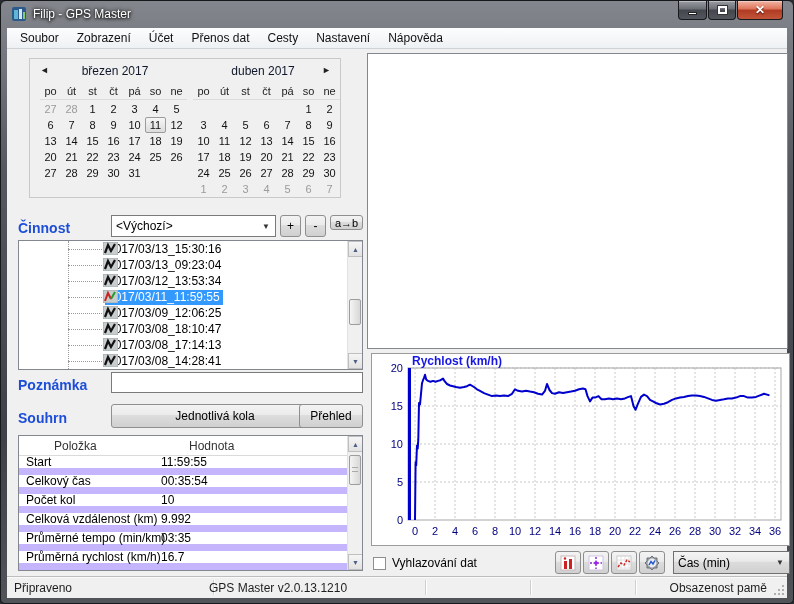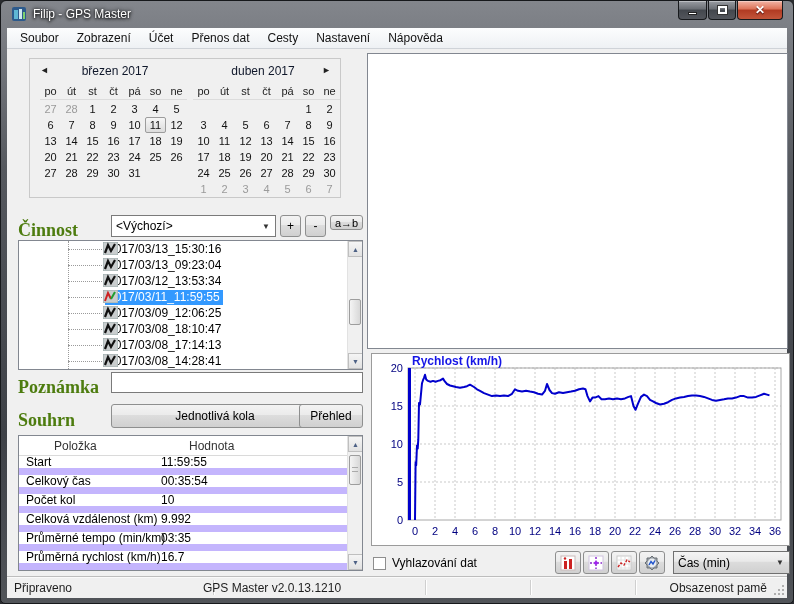--- a/index.html
+++ b/index.html
@@ -36,21 +36,21 @@
   .cal-title{position:absolute;top:5px;width:120px;text-align:center;font-size:12px;color:#0f172a;}
   .cal-month{position:absolute;top:24px;width:147px;}
   .cal-row{display:flex;}
   .cal-cell{width:21px;height:16px;font-size:11px;color:#111;text-align:center;line-height:16px;}
   .cal-head .cal-cell{color:#222;}
   .cal-head{border-bottom:1px solid #dcdcdc;margin-bottom:1px;}
   .cal-cell.muted{color:#9a9a9a;}
   .cal-cell.sel{background:linear-gradient(#f6f6f6,#dcdcdc);border:1px solid #9c9c9c;
     border-radius:2px;line-height:14px;}
   
-  .sec-label{position:absolute;font-size:18px;font-weight:bold;color:#4d7c0f;font-family:Liberation Serif, serif;}
+  .sec-label{position:absolute;font-size:14px;font-weight:bold;color:#1d4ed8;}
   
   .combo{position:absolute;background:#fff;border:1px solid #7a7a7a;font-size:12px;
     display:flex;align-items:center;padding:0 4px;color:#000;}
   .combo .arrow{position:absolute;right:5px;font-size:8px;color:#333;}
   .combo.gray{background:linear-gradient(#f4f4f4,#e9e9e9 45%,#dcdcdc 46%,#d0d0d0);
     border:1px solid #707070;border-radius:0;}
   
   .btn{position:absolute;background:linear-gradient(#f3f3f3,#ebebeb 45%,#dddddd 46%,#d0d0d0);
     border:1px solid #8e8f8f;border-radius:3px;font-size:12px;color:#000;
     display:flex;align-items:center;justify-content:center;}
@@ -492,21 +492,21 @@
 
     <div class="combo gray" style="left:666px;top:502px;width:117px;height:23px">
       <span>Čas (min)</span>
       <span class="arrow">▼</span>
     </div>
   </div>
 
   <div class="statusbar">
     <span class="sb-text" style="left:7px">Připraveno</span>
     <div class="sb-div" style="left:206px"></div>
-    <span class="sb-text" style="left:196px">GPS Master v2.0.13.1210</span>
+    <span class="sb-text" style="left:202px">GPS Master v2.0.13.1210</span>
     <div class="sb-div" style="left:418px"></div>
     <div class="sb-div" style="left:523px"></div>
     <div class="sb-div" style="left:628px"></div>
     <span class="sb-text" style="right:20px">Obsazenost pamě</span>
     <svg class="grip" viewBox="0 0 12 12">
       <circle cx="10" cy="2" r="1" fill="#9a9a9a"></circle>
         <circle cx="10" cy="6" r="1" fill="#9a9a9a"></circle>
       <circle cx="10" cy="10" r="1" fill="#9a9a9a"></circle>
         <circle cx="6" cy="6" r="1" fill="#9a9a9a"></circle>
       <circle cx="6" cy="10" r="1" fill="#9a9a9a"></circle>

